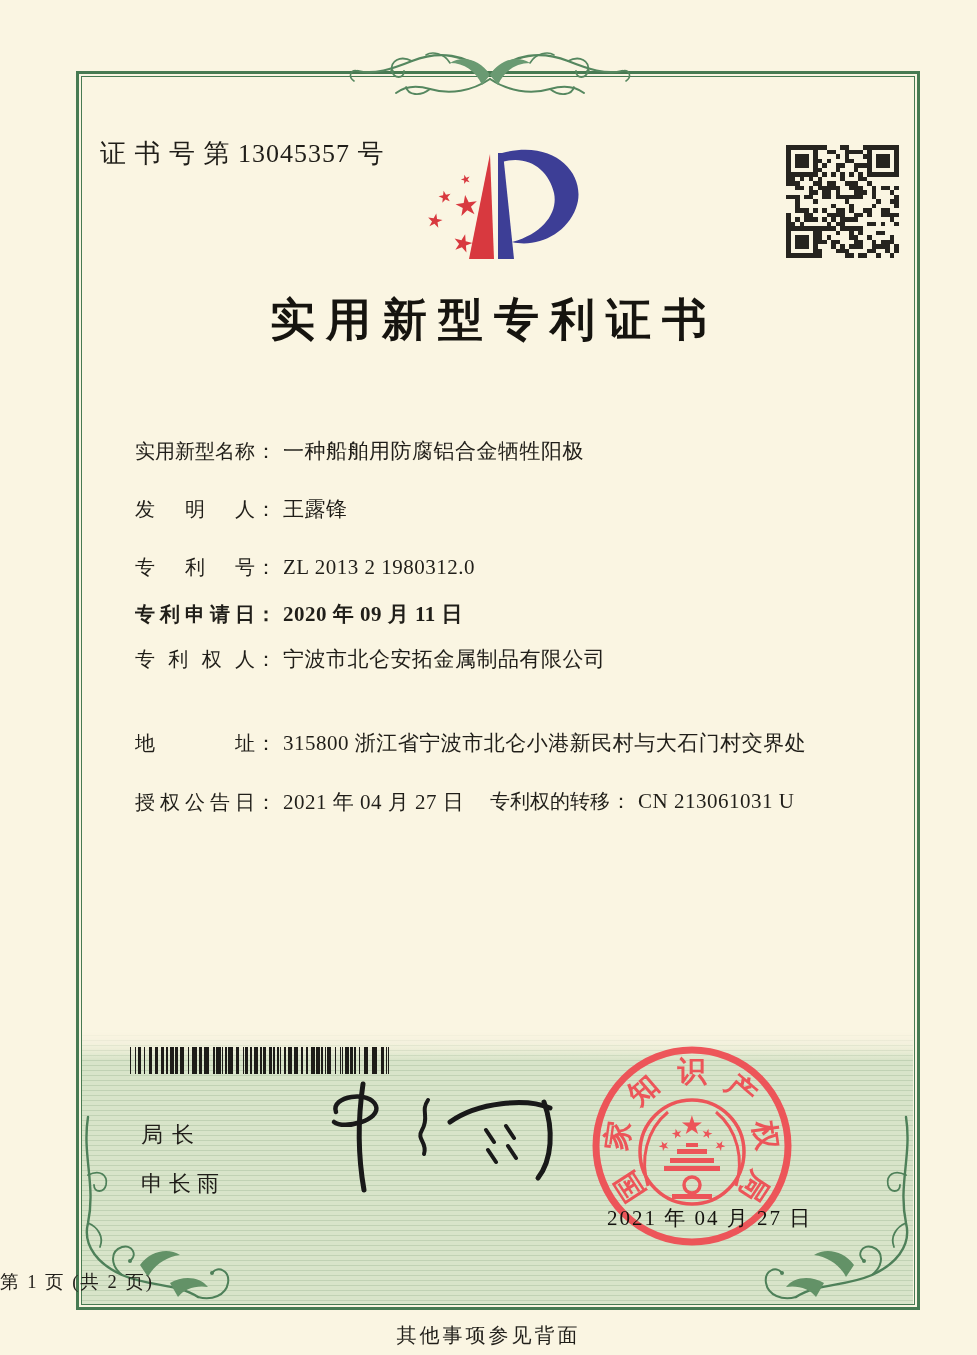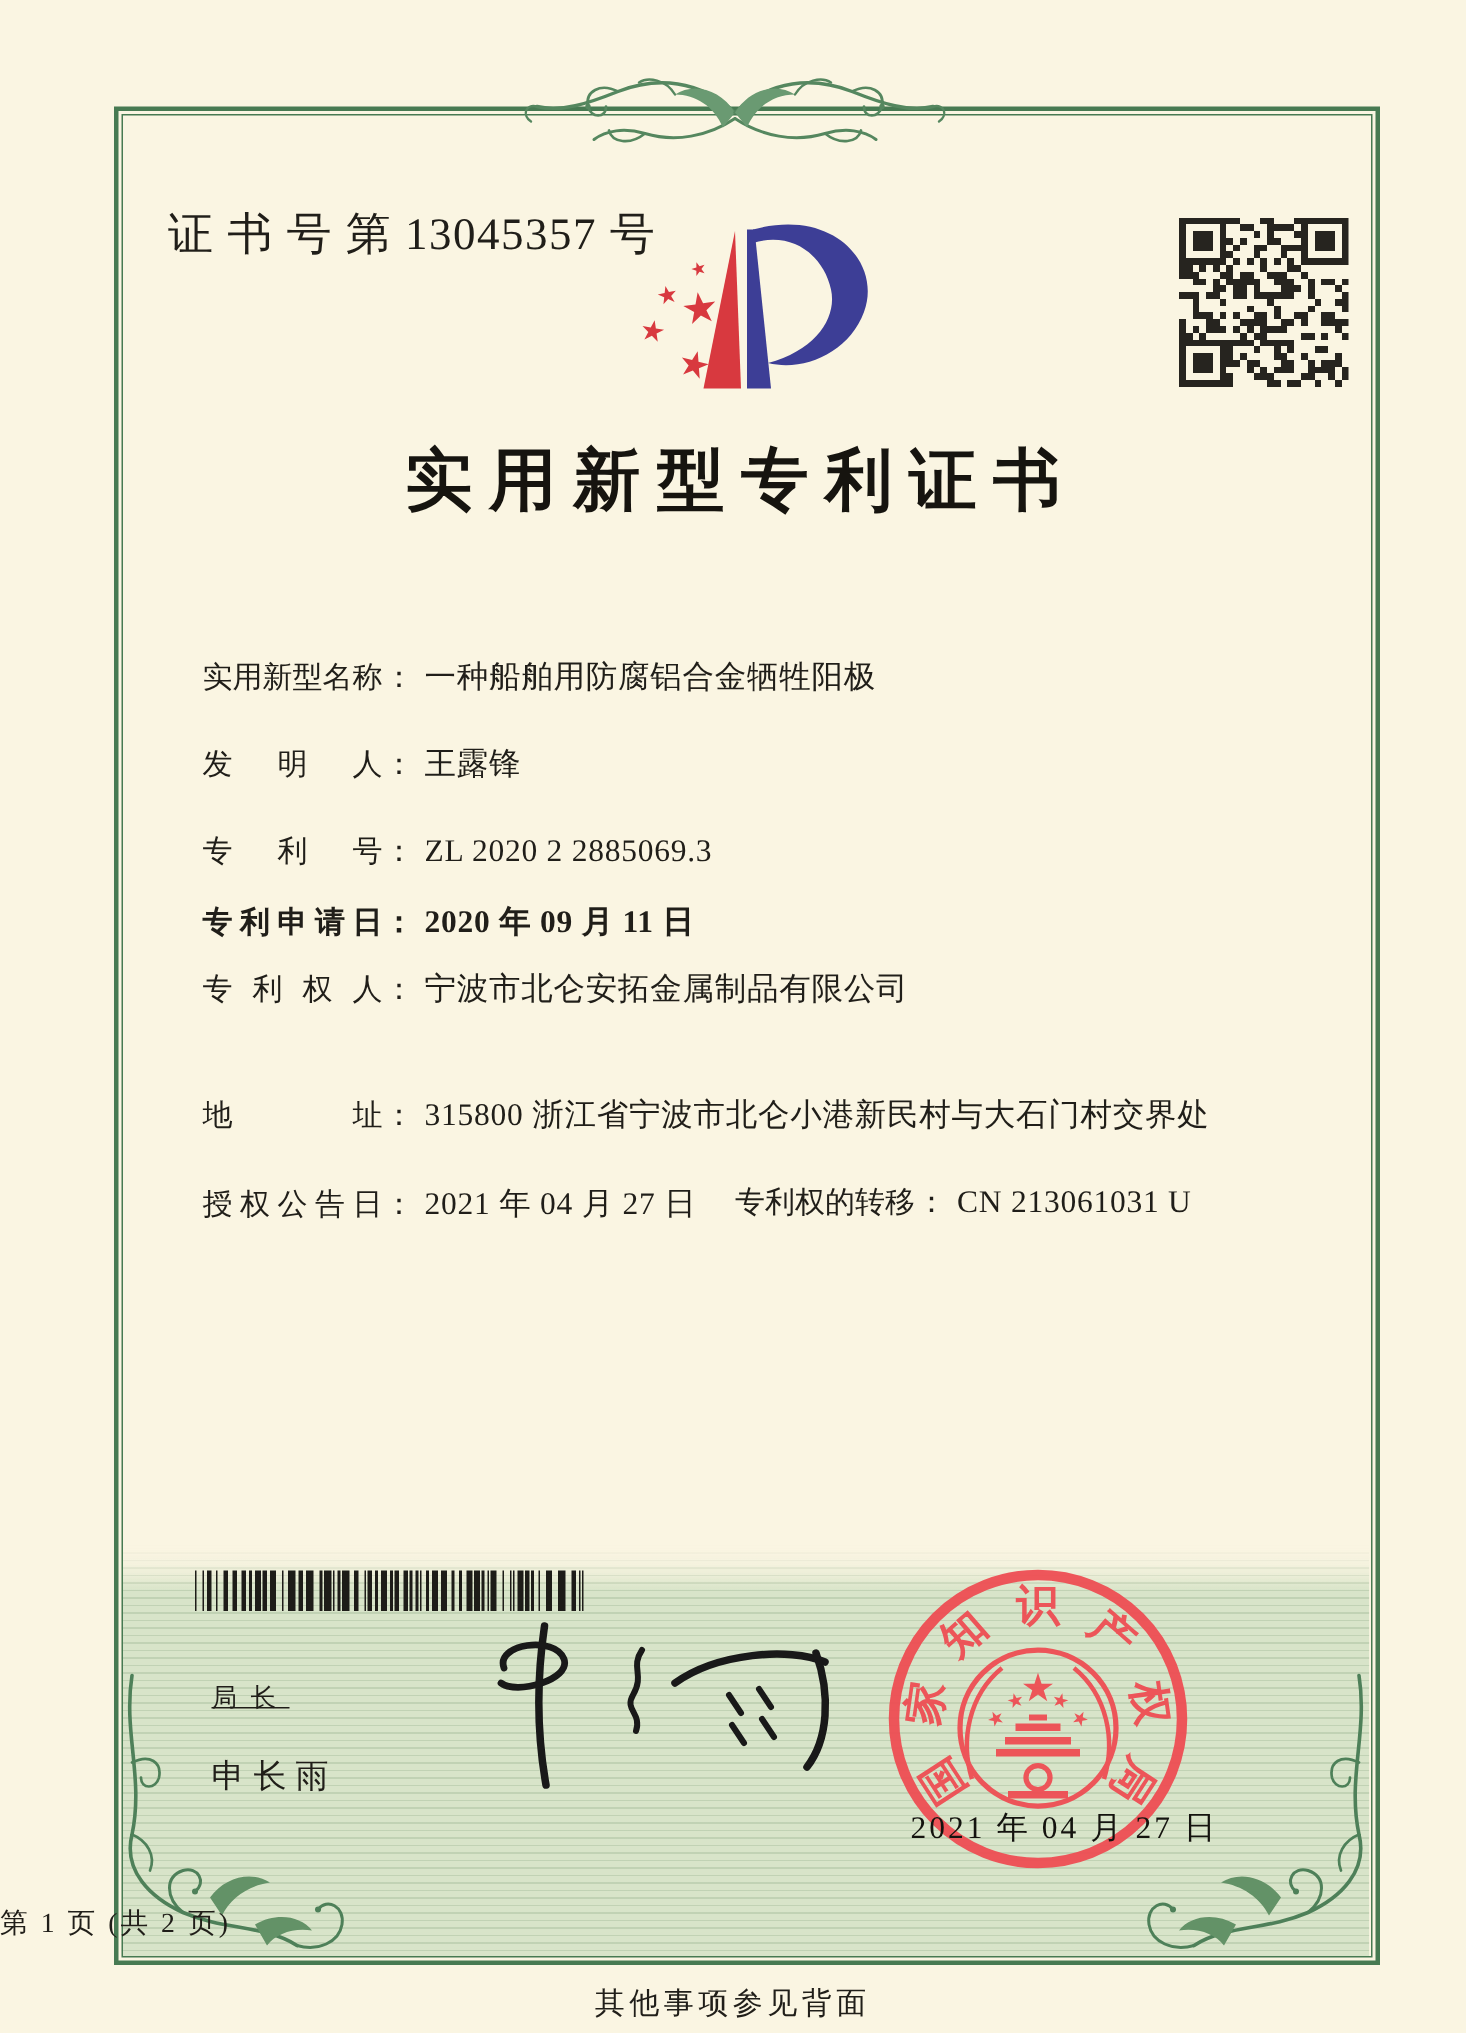--- a/index.html
+++ b/index.html
@@ -14,42 +14,42 @@
     -webkit-mask-image:linear-gradient(180deg, rgba(0,0,0,0) 0, #000 30px);
             mask-image:linear-gradient(180deg, rgba(0,0,0,0) 0, #000 30px);}
 
   
   .frame{position:absolute;left:76px;top:71px;width:838px;height:1233px;border:3px solid #477a52;z-index:2;}
   .frame-inner{position:absolute;inset:2px;border:1px solid #477a52;}
 
   .orn{position:absolute;z-index:3;}
   .content{position:absolute;inset:0;z-index:4;}
 
-  .cert-no{position:absolute;left:112px;top:136px;font-size:30px;letter-spacing:1px;}
+  .cert-no{position:absolute;left:100px;top:136px;font-size:26px;letter-spacing:1px;}
   .logo{position:absolute;left:398px;top:138px;}
   .qr{position:absolute;left:786px;top:145px;width:113px;height:113px;}
 
   .title{position:absolute;left:0;top:290px;width:100%;text-align:center;
          font-size:45px;font-weight:700;letter-spacing:11px;text-indent:11px;color:#16140f;}
 
   .frow{position:absolute;left:135px;font-size:21px;white-space:nowrap;margin-top:30px;}
   .frow .lbl{display:inline-block;width:120px;font-size:20px;text-align:justify;text-align-last:justify;}
   .frow .col{margin:0 7px 0 1px;font-size:20px;}
   .frow .val{font-size:21px;letter-spacing:0.5px;}
   .grant{position:absolute;left:355px;top:0;}
   .grant .lbl2{font-size:20px;}
 
   .body-text{position:absolute;left:134px;top:806px;width:752px;font-size:19.5px;
              line-height:35.5px;letter-spacing:1.2px;text-align:justify;}
   .body-text p{margin:0;text-indent:2em;}
 
   .barcode{position:absolute;left:130px;top:1047px;width:263px;height:27px;}
   .barcode span{position:absolute;top:0;height:27px;background:#1d1c18;}
 
-  .dir-title{position:absolute;left:141px;top:1120px;font-size:17px;letter-spacing:9px;text-decoration:underline;}
+  .dir-title{position:absolute;left:141px;top:1120px;font-size:22px;letter-spacing:9px;}
   .dir-name{position:absolute;left:141px;top:1169px;font-size:22px;letter-spacing:6px;}
   .signature{position:absolute;left:278px;top:1078px;}
 
   .seal{position:absolute;left:586px;top:1040px;mix-blend-mode:multiply;opacity:.93;}
   .seal-date{position:absolute;left:607px;top:1204px;font-size:21px;letter-spacing:2px;z-index:5;color:#14130f;}
 
   .page-ind{position:absolute;left:0;top:1269px;width:100%;text-align:left;font-size:18.5px;letter-spacing:2px;}
   .back-note{position:absolute;left:0;top:1322px;width:100%;text-align:center;font-size:20px;letter-spacing:3px;}
 </style>
 </head>
@@ -419,21 +419,21 @@
 
     <div class="title">实用新型专利证书</div>
 
     <div class="frow" style="top:407px;">
       <span class="lbl">实用新型名称</span><span class="col">：</span><span class="val">一种船舶用防腐铝合金牺牲阳极</span>
     </div>
     <div class="frow" style="top:465px;">
       <span class="lbl">发明人</span><span class="col">：</span><span class="val">王露锋</span>
     </div>
     <div class="frow" style="top:524px;">
-      <span class="lbl">专利号</span><span class="col">：</span><span class="val">ZL 2020 2 2885069.3</span>
+      <span class="lbl">专利号</span><span class="col">：</span><span class="val">ZL 2013 2 1980312.0</span>
     </div>
     <div class="frow" style="top:570px;font-weight:bold;">
       <span class="lbl">专利申请日</span><span class="col">：</span><span class="val">2020 年 09 月 11 日</span>
     </div>
     <div class="frow" style="top:615px;font-family:Liberation Mono, monospace;">
       <span class="lbl">专利权人</span><span class="col">：</span><span class="val">宁波市北仑安拓金属制品有限公司</span>
     </div>
     <div class="frow" style="top:699px;">
       <span class="lbl">地址</span><span class="col">：</span><span class="val">315800  浙江省宁波市北仑小港新民村与大石门村交界处</span>
     </div>

